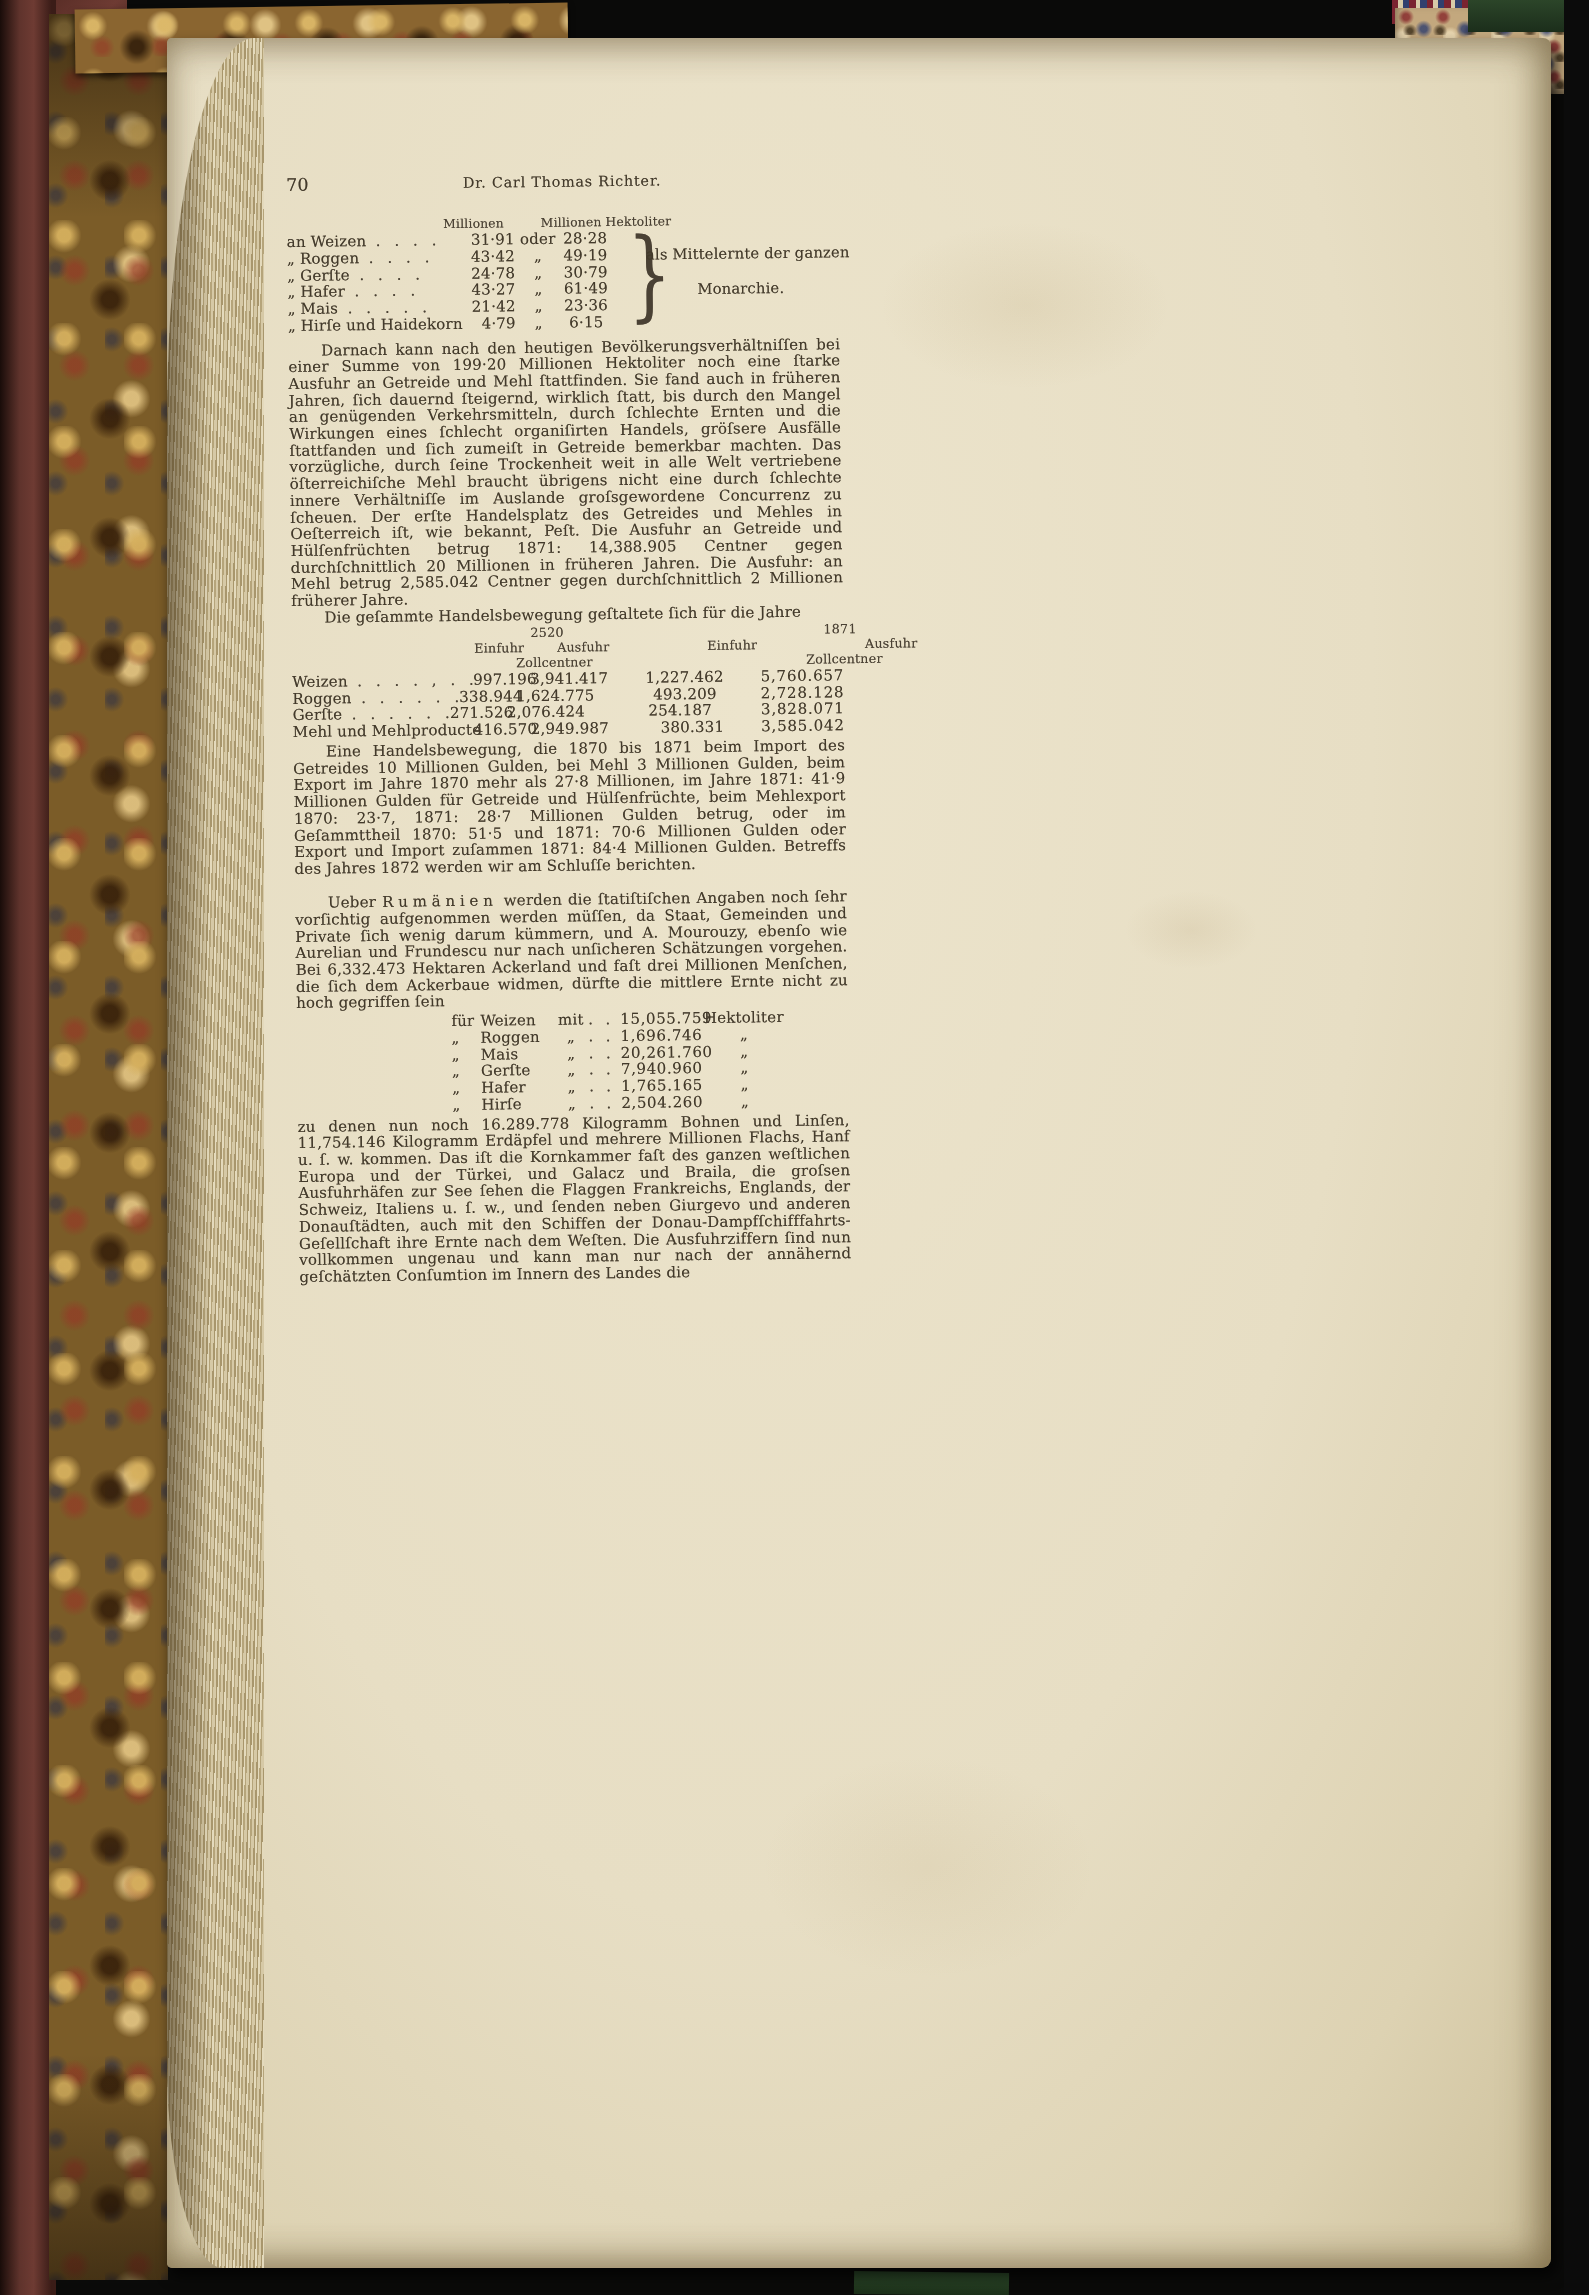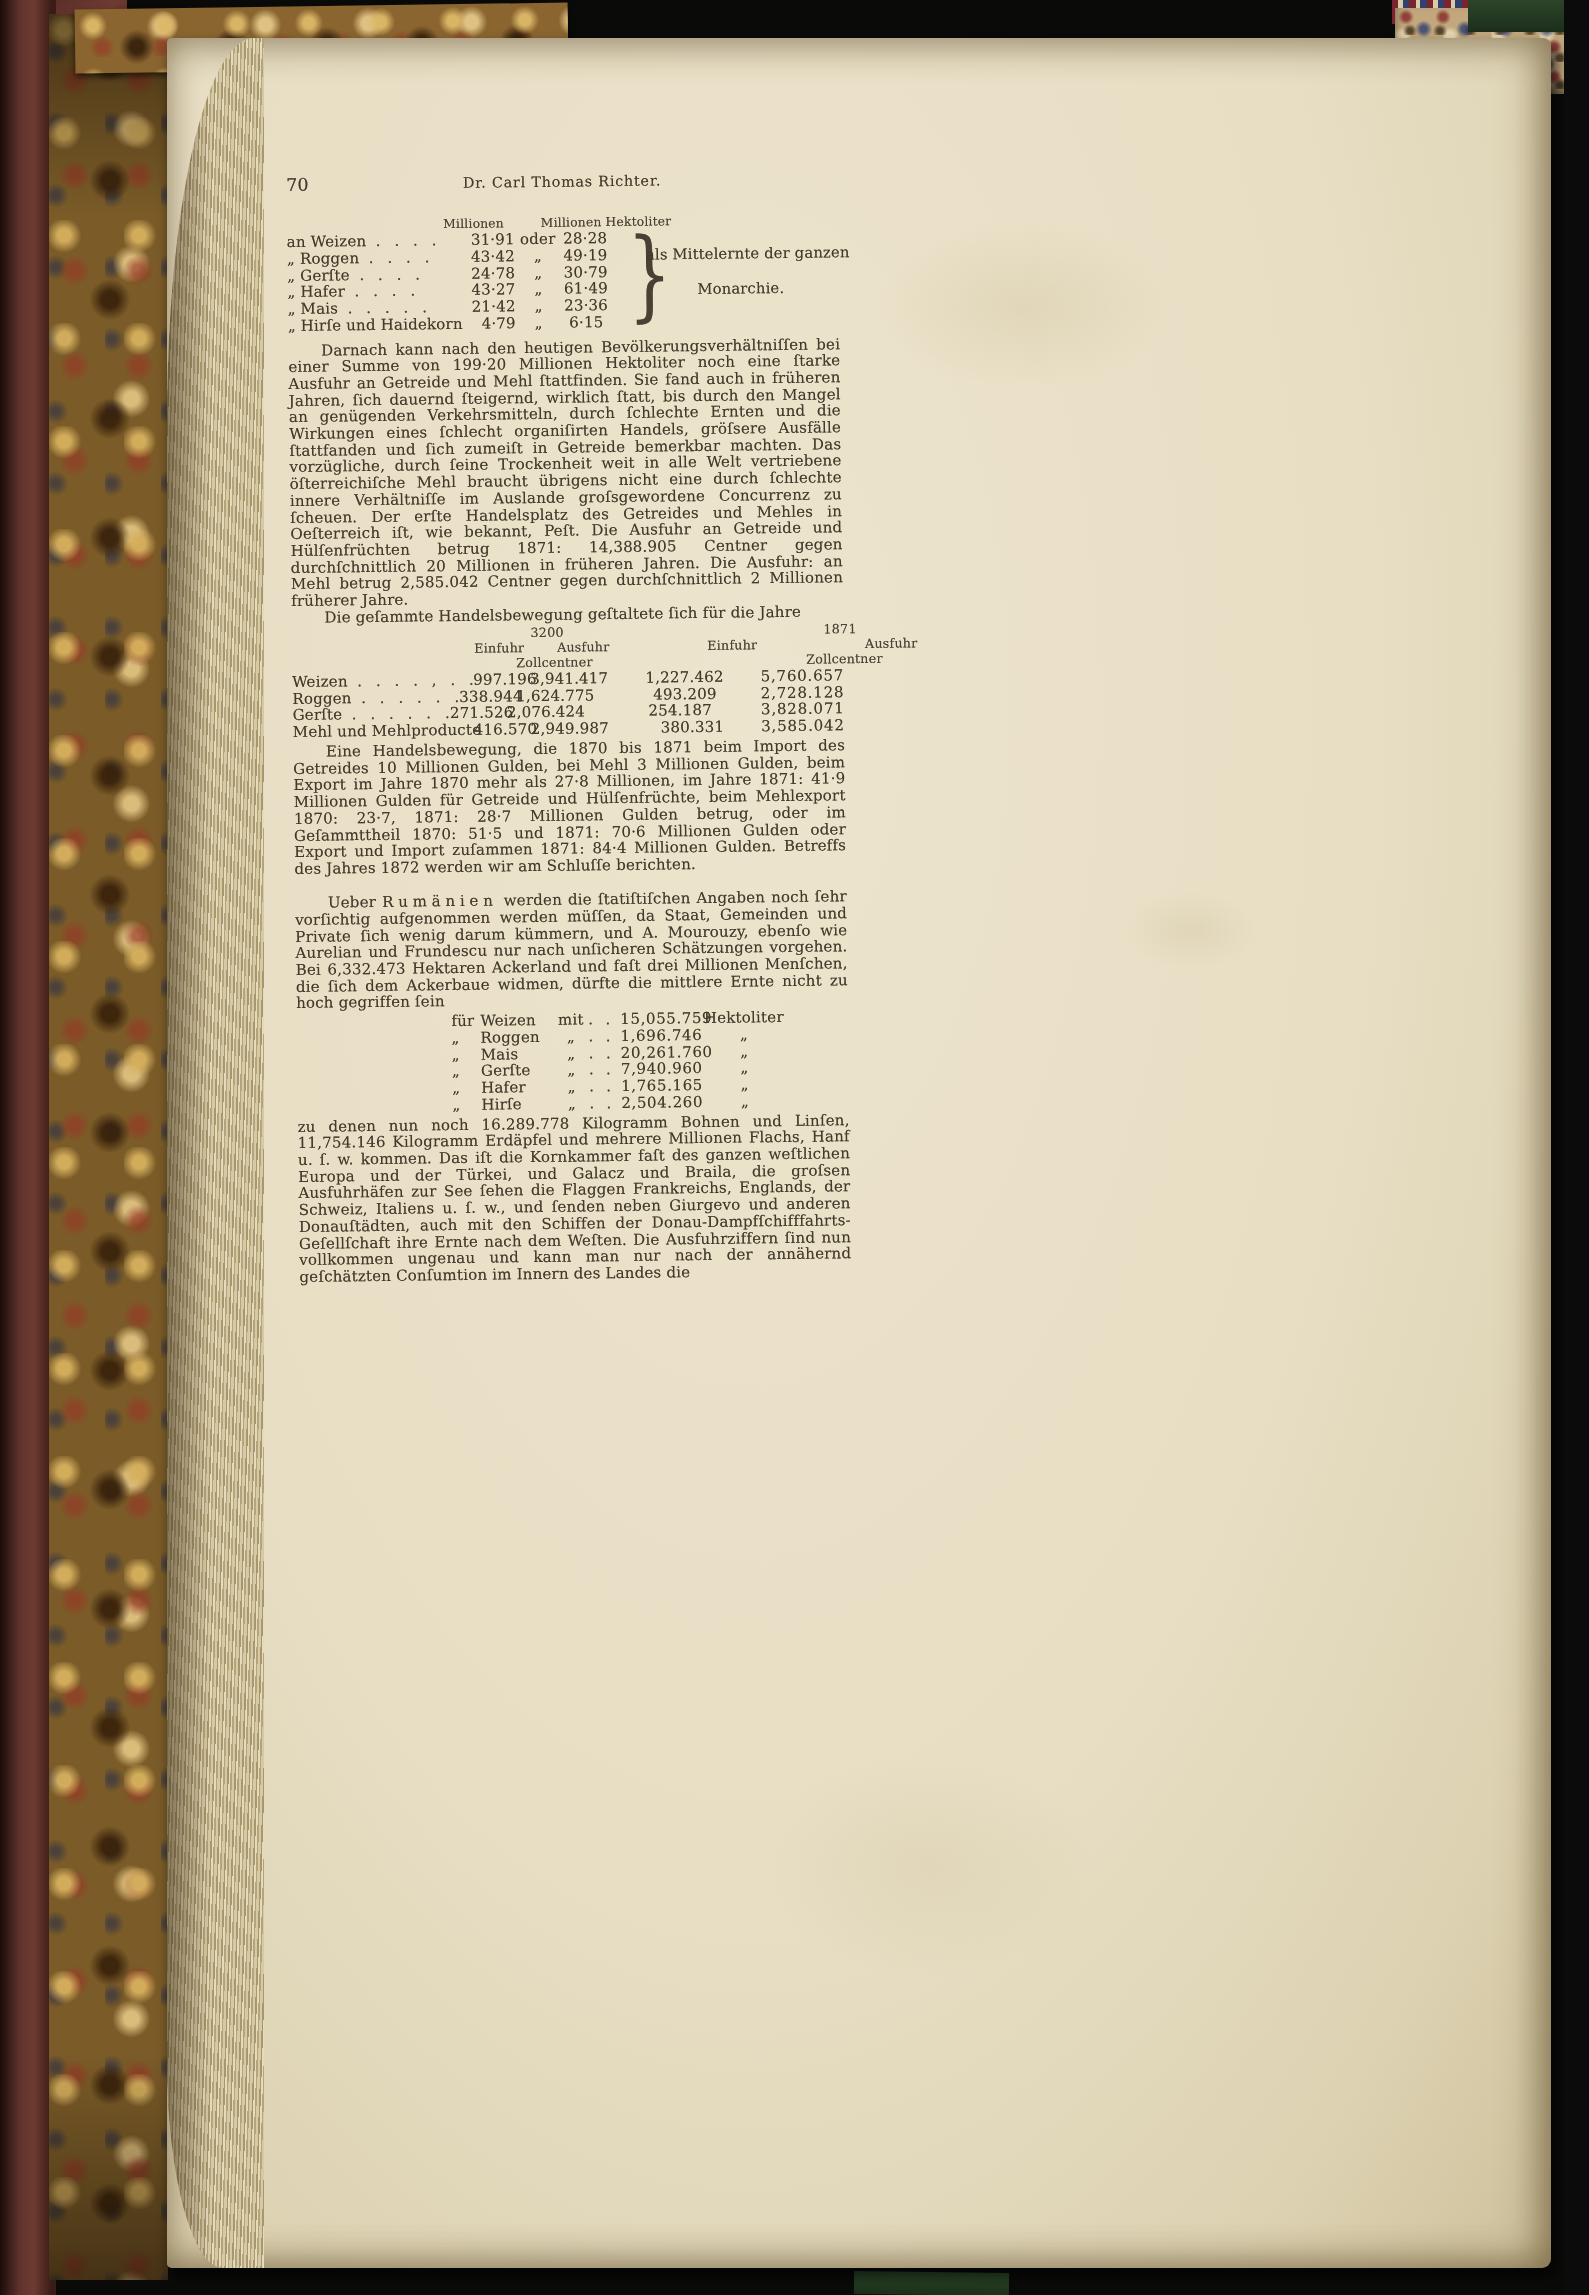--- a/index.html
+++ b/index.html
@@ -213,21 +213,21 @@
         <div class="note1">als Mittelernte der ganzen</div>
         <div class="note2">Monarchie.</div>
       </div>
 
       <p class="body">Darnach kann nach den heutigen Bevölkerungsverhältniſſen bei einer Summe von 199·20 Millionen Hektoliter noch eine ſtarke Ausfuhr an Getreide und Mehl ſtattfinden. Sie fand auch in früheren Jahren, ſich dauernd ſteigernd, wirklich ſtatt, bis durch den Mangel an genügenden Verkehrsmitteln, durch ſchlechte Ernten und die Wirkungen eines ſchlecht organiſirten Handels, gröſsere Ausfälle ſtattfanden und ſich zumeiſt in Getreide bemerkbar machten. Das vorzügliche, durch ſeine Trockenheit weit in alle Welt vertriebene öſterreichiſche Mehl braucht übrigens nicht eine durch ſchlechte innere Verhältniſſe im Auslande groſsgewordene Concurrenz zu ſcheuen. Der erſte Handelsplatz des Getreides und Mehles in Oeſterreich iſt, wie bekannt, Peſt. Die Ausfuhr an Getreide und Hülſenfrüchten betrug 1871: 14,388.905 Centner gegen durchſchnittlich 20 Millionen in früheren Jahren. Die Ausfuhr: an Mehl betrug 2,585.042 Centner gegen durchſchnittlich 2 Millionen früherer Jahre.</p>
 
       <p class="body">Die geſammte Handelsbewegung geſtaltete ſich für die Jahre</p>
 
       <div class="trade-table">
         <div class="tt-heads">
-          <span class="tt-year tt-y70">3200</span>
+          <span class="tt-year tt-y70">2520</span>
           <span class="tt-year tt-y71">1871</span>
           <span class="tt-sub tt-s1">Einfuhr</span>
           <span class="tt-sub tt-s2">Ausfuhr</span>
           <span class="tt-sub tt-s3">Einfuhr</span>
           <span class="tt-sub tt-s4">Ausfuhr</span>
           <span class="tt-unit tt-u1">Zollcentner</span>
           <span class="tt-unit tt-u2">Zollcentner</span>
         </div>
         <div class="tt-row">
           <span class="tt-label">

